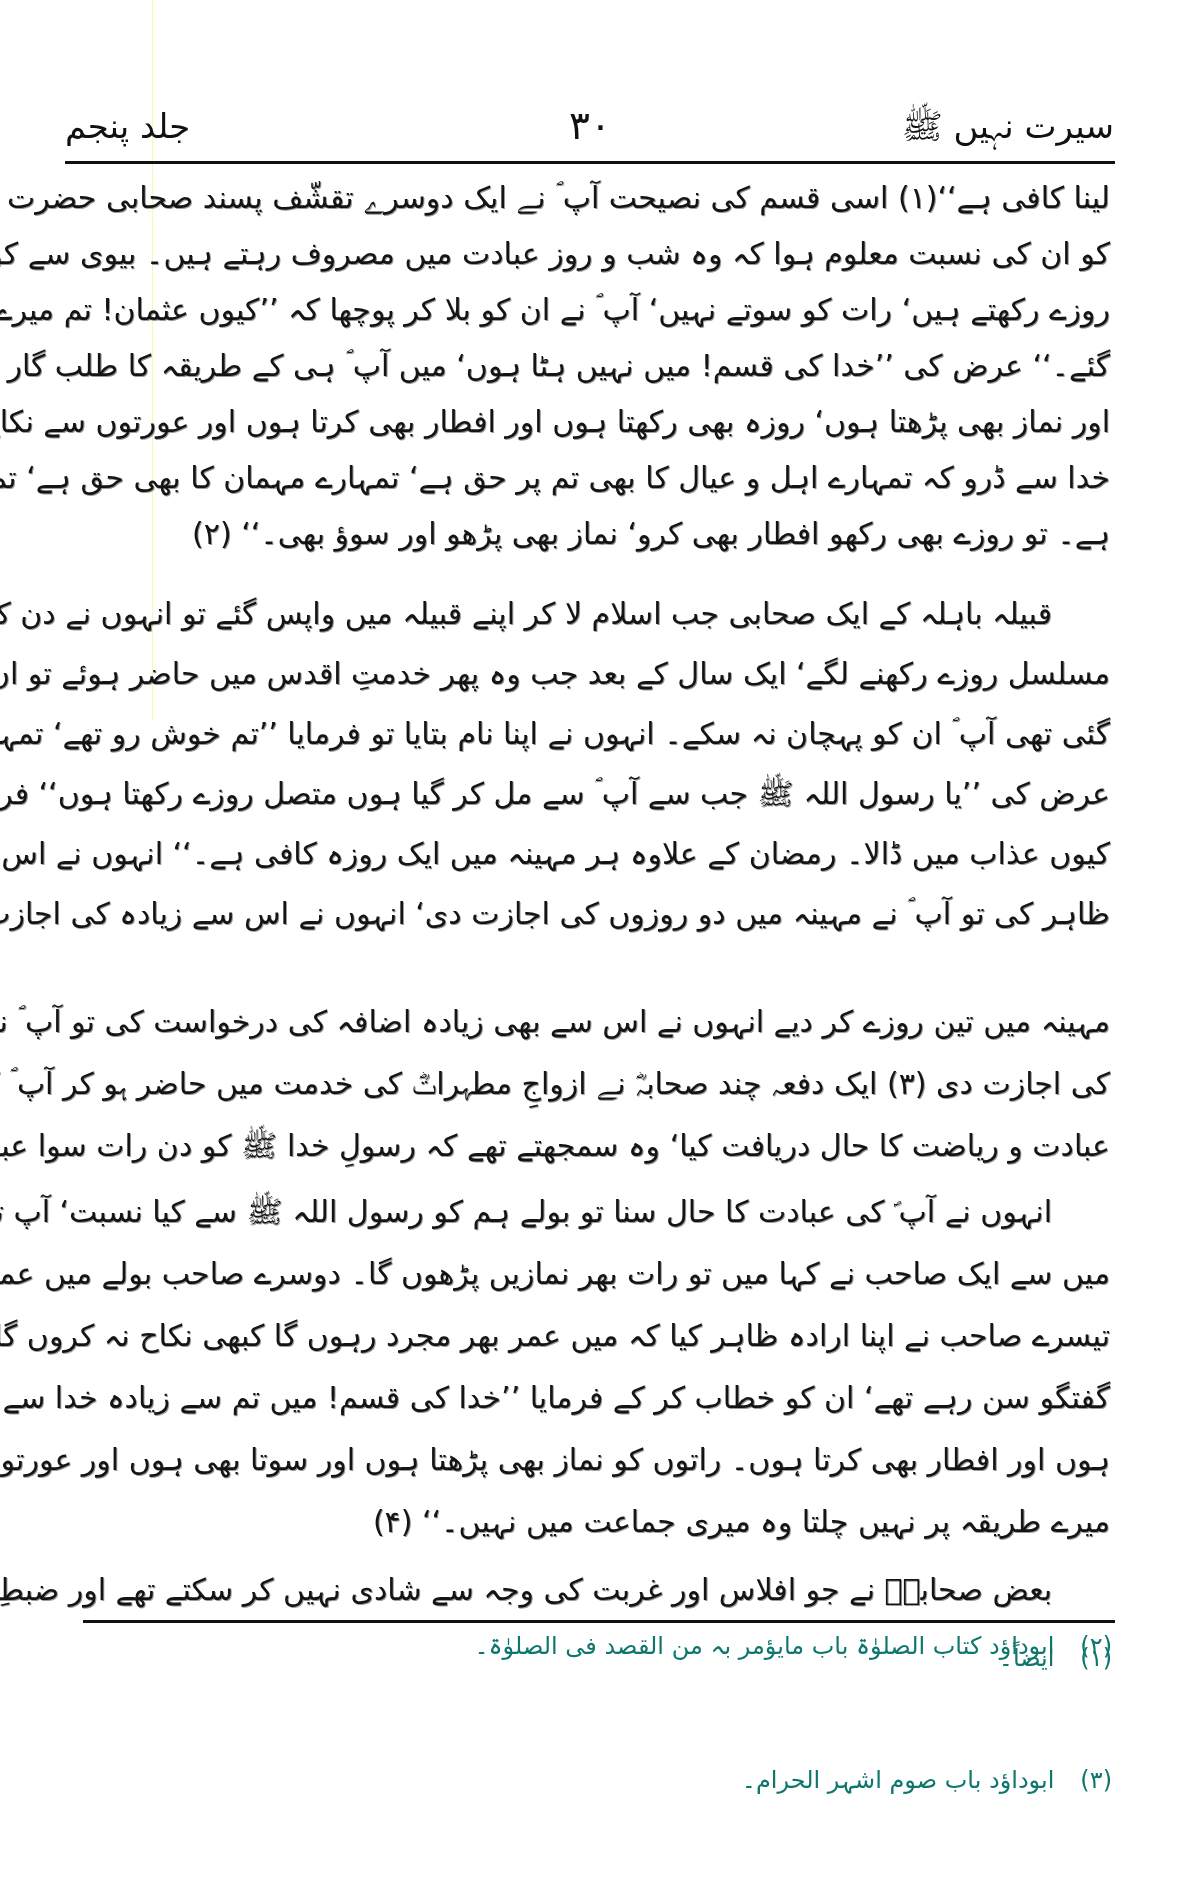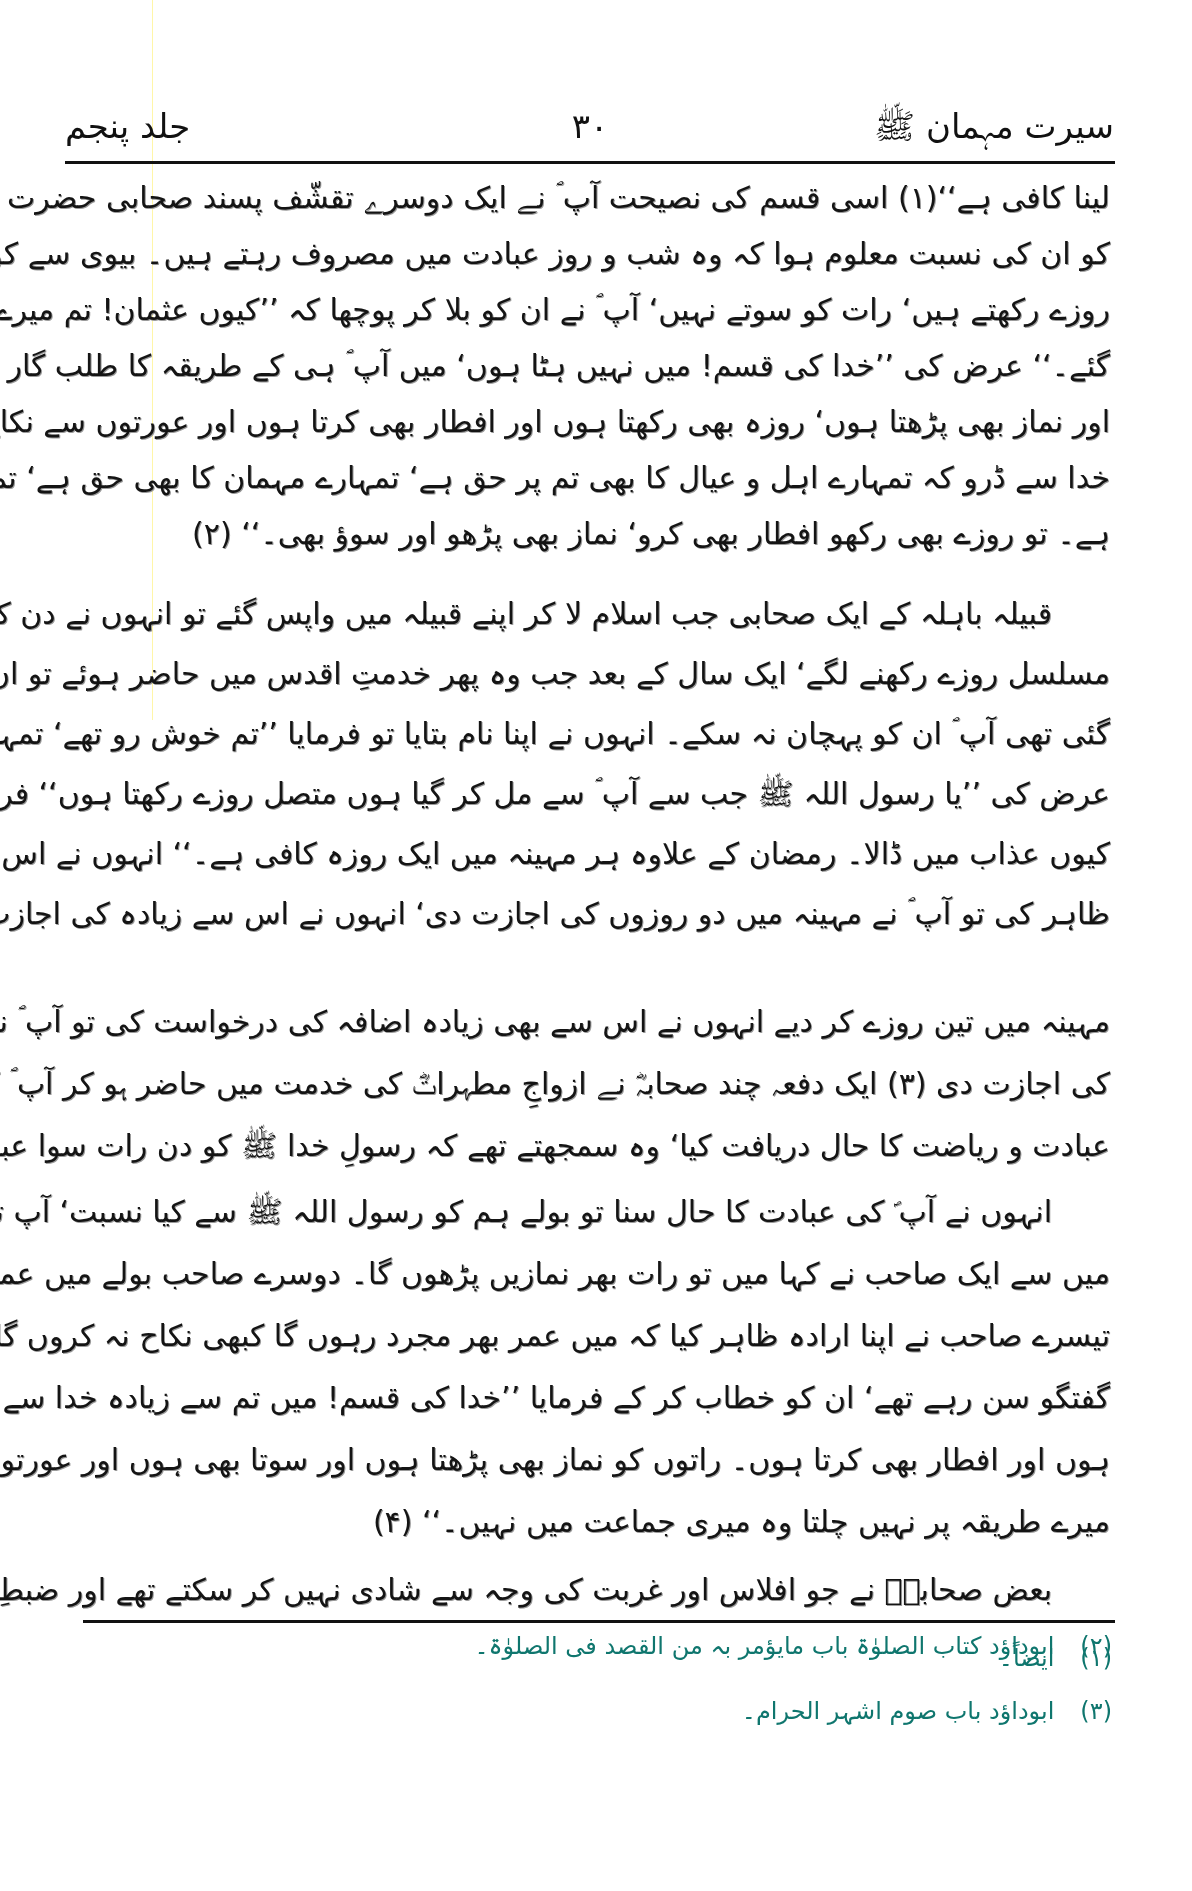--- a/index.html
+++ b/index.html
@@ -43,21 +43,21 @@
     .header-title {
       right: 78px;
     }
     .header-volume {
       left: 55px;
       margin-left: 10px;
     }
     .header-page {
       left: 590px;
       transform: translateX(-50%);
-      font-size: 34px;
+      font-size: 39px;
     }
     .rule {
       position: absolute;
       height: 3px;
       background: #111111;
     }
     .rule-header {
       left: 65px;
       right: 77px;
       top: 161px;
@@ -107,21 +107,21 @@
       display: inline-block;
       margin-left: 26px;
     }
   </style>
 </head>
 <body>
 
 <div class="page">
   <div class="scan-line"></div>
 
-  <div class="header-text header-title">سیرت مہمان ﷺ</div>
+  <div class="header-text header-title">سیرت نہیں ﷺ</div>
   <div class="header-text header-page">۳۰</div>
   <div class="header-text header-volume">جلد پنجم</div>
 
   <div class="rule rule-header"></div>
 
   <div class="body-text">
     <div class="line" style="top:176px">لینا کافی ہے‘‘(۱) اسی قسم کی نصیحت آپ ؐ نے ایک دوسرے تقشّف پسند صحابی حضرت عثمانؓ بن مظعون کو فرمائی‘ آپ ؐ</div>
     <div class="line" style="top:232px">کو ان کی نسبت معلوم ہوا کہ وہ شب و روز عبادت میں مصروف رہتے ہیں۔ بیوی سے کوئی تعلق نہیں رکھتے‘ دن کو</div>
     <div class="line" style="top:288px">روزے رکھتے ہیں‘ رات کو سوتے نہیں‘ آپ ؐ نے ان کو بلا کر پوچھا کہ ’’کیوں عثمان! تم میرے طریقہ سے ہٹ</div>
     <div class="line" style="top:344px">گئے۔‘‘ عرض کی ’’خدا کی قسم! میں نہیں ہٹا ہوں‘ میں آپ ؐ ہی کے طریقہ کا طلب گار ہوں‘‘ فرمایا ’’میں سوتا بھی ہوں</div>
@@ -150,16 +150,16 @@
   </div>
 
   <div class="rule rule-footnote"></div>
 
   <div class="footnote" style="top:1640px">
     <span class="fn-num">(۱)</span><span>ایضاً۔</span>
   </div>
   <div class="footnote" style="top:1628px">
     <span class="fn-num">(۲)</span><span>ابوداؤد کتاب الصلوٰۃ باب مایؤمر بہ من القصد فی الصلوٰۃ۔</span>
   </div>
-  <div class="footnote" style="top:1693px">
+  <div class="footnote" style="top:1762px">
     <span class="fn-num">(۳)</span><span>ابوداؤد باب صوم اشہر الحرام۔</span>
   </div>
 </div>
 
 </body></html>

